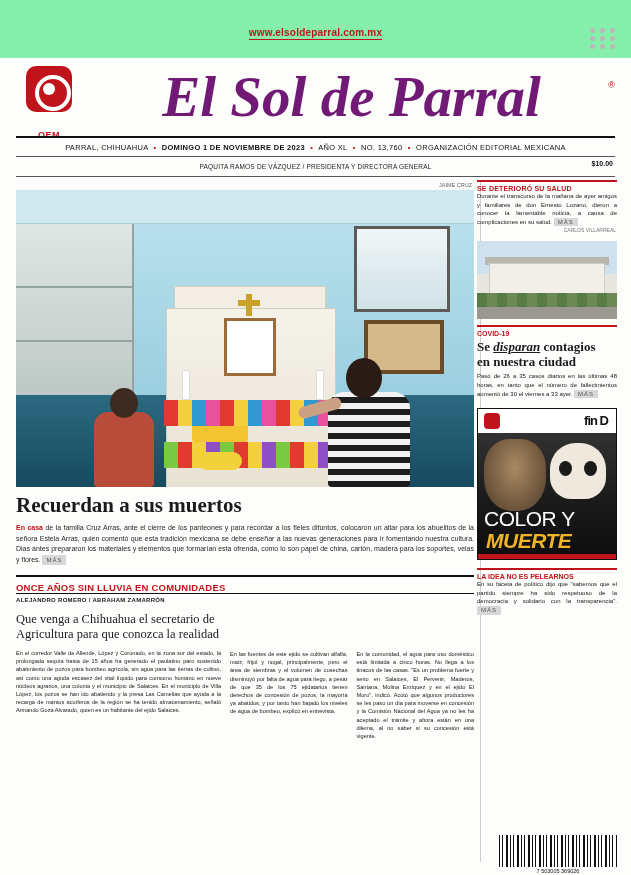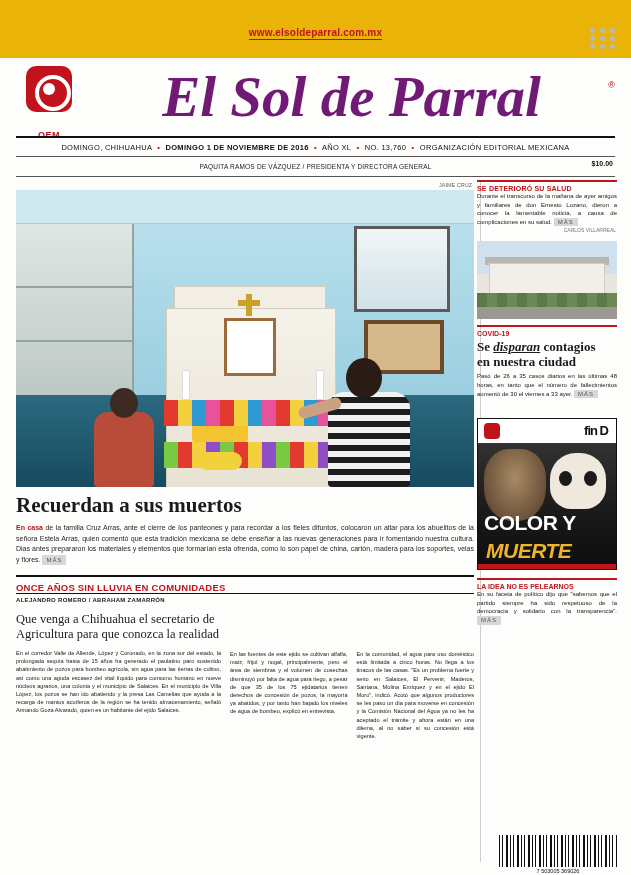--- a/index.html
+++ b/index.html
@@ -14,21 +14,21 @@
     height: 875px;
     background: #fdfdfb;
     overflow: hidden;
   }
 
   
   .topbar {
     position: absolute;
     top: 0; left: 0; right: 0;
     height: 58px;
-    background: #eab308;
+    background: #86efac;
     border-bottom: 0;
   }
   .website {
     position: absolute;
     top: 27px;
     left: 0; right: 0;
     text-align: center;
     font-family: "Liberation Sans", sans-serif;
     font-size: 10px;
     font-weight: bold;
@@ -426,21 +426,21 @@
     font-size: 13px;
     line-height: 15px;
     margin: 2px 0 3px 0;
     color: #1b1b1b;
   }
   .rail-head2 em { font-style: italic; text-decoration: underline; }
 
   
   .promo {
     position: relative;
-    margin-top: 20px;
+    margin-top: 10px;
     width: 140px; height: 152px;
     background: linear-gradient(180deg,#3a3a3a 0%, #1b1b1b 60%, #0d0d0d 100%);
     overflow: hidden;
     border: 1px solid #111;
     padding-left: 37px;
   }
   .promo-top {
     position: absolute; left: 0; top: 0; right: 0; height: 24px;
     background: #ffffff;
   }
@@ -463,23 +463,23 @@
     position: absolute; right: 10px; top: 34px; width: 56px; height: 56px;
     background: #efe9dd; border-radius: 46% 46% 38% 38%;
   }
   .promo-skull::before, .promo-skull::after {
     content: ""; position: absolute; top: 18px; width: 13px; height: 15px;
     background: #1a1a1a; border-radius: 50%;
   }
   .promo-skull::before { left: 9px; }
   .promo-skull::after { right: 9px; }
   .promo-word1 {
-    position: absolute; left: 6px; bottom: 34px;
-    font-family: "Liberation Sans", sans-serif;
-    font-weight: bold; font-size: 21px; color: #ffffff;
+    position: absolute; left: 6px; bottom: 28px;
+    font-family: "Liberation Sans", sans-serif;
+    font-weight: normal; font-size: 21px; color: #ffffff;
     letter-spacing: -.5px;
   }
   .promo-word2 {
     position: absolute; left: 8px; bottom: 6px;
     font-family: "Liberation Sans", sans-serif;
     font-weight: bold; font-style: italic; font-size: 21px; color: #f0b429;
     letter-spacing: -.5px;
   }
   .promo-bar {
     position: absolute; left: 0; right: 0; bottom: 0; height: 5px;
@@ -539,23 +539,23 @@
     <div class="oem-logo">
       <div class="oem-sun"></div>
       <div class="oem-text">OEM</div>
     </div>
     <div class="paper-title">El Sol de Parral</div>
     <div class="reg-mark">®</div>
   </div>
 
   <div class="rule-thick" style="top:136px"></div>
   <div class="dateline">
-    <span>DOMINGO, CHIHUAHUA</span>
+    <span>PARRAL, CHIHUAHUA</span>
     <span class="sep">•</span>
-    <b>DOMINGO 1 DE NOVIEMBRE DE 2016</b>
+    <b>DOMINGO 1 DE NOVIEMBRE DE 2023</b>
     <span class="sep">•</span>
     <span>AÑO XL</span>
     <span class="sep">•</span>
     <span>NO. 13,760</span>
     <span class="sep">•</span>
     <span>ORGANIZACIÓN EDITORIAL MEXICANA</span>
   </div>
   <div class="rule-thick" style="top:156px;height:1px;background:#555"></div>
   <div class="subline">PAQUITA RAMOS DE VÁZQUEZ / PRESIDENTA Y DIRECTORA GENERAL</div>
   <div class="price">$10.00</div>

